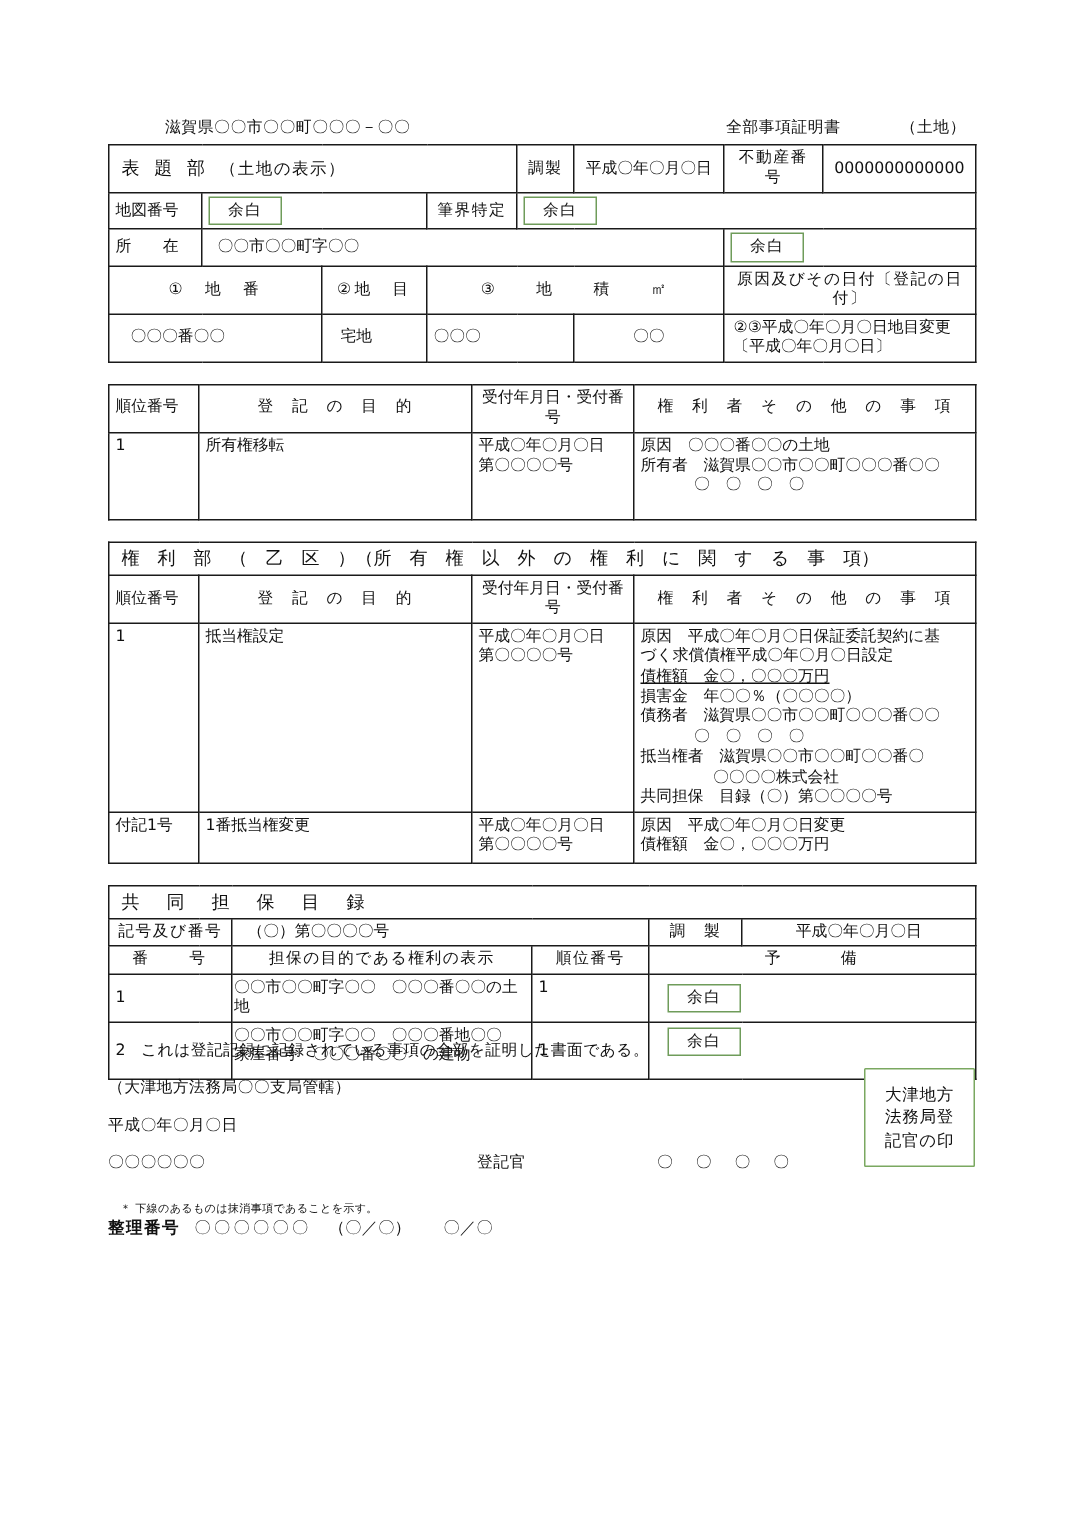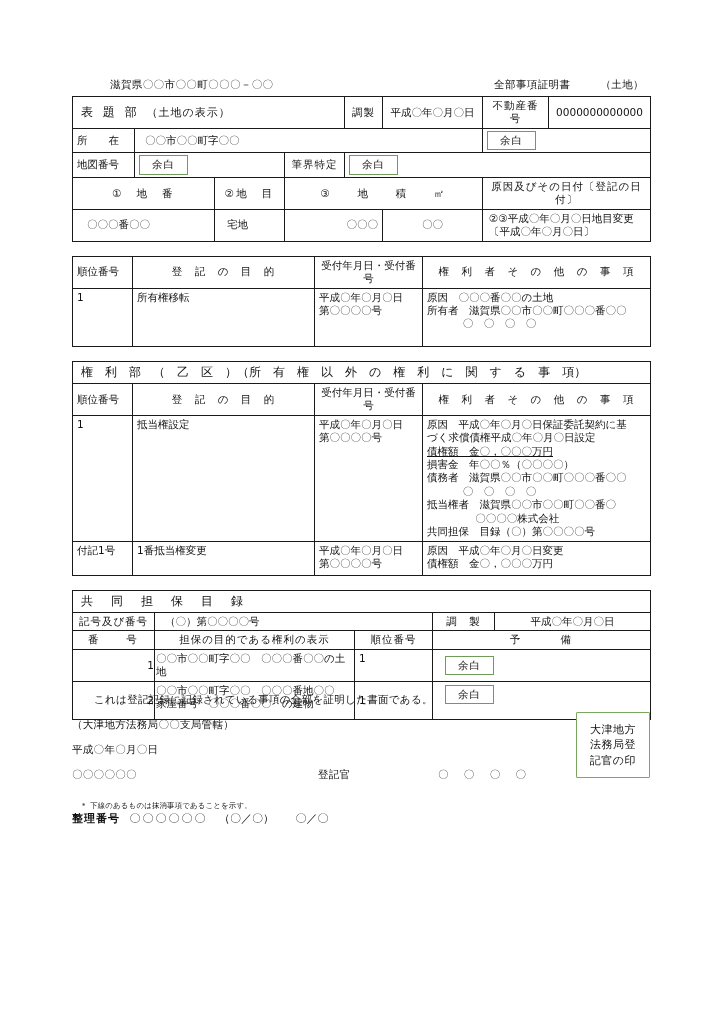--- a/index.html
+++ b/index.html
@@ -35,21 +35,21 @@
 
   .hdr-line {
     display: flex;
     justify-content: space-between;
     align-items: baseline;
     font-size: 10.5px;
     letter-spacing: .4px;
     padding: 0 0 4px 0;
   }
   .hdr-left { padding-left: 38px; }
-  .hdr-right { display: flex; gap: 30px; padding-right: 6px; }
+  .hdr-right { display: flex; gap: 40px; padding-right: 6px; }
 
   table.grid {
     border-collapse: collapse;
     width: 578px;
     table-layout: fixed;
     font-size: 10.5px;
     line-height: 1.28;
   }
   table.grid td {
     border: 1px solid #1a1a1a;
@@ -64,21 +64,21 @@
     letter-spacing: 3px;
     padding: 3px 6px 3px 8px !important;
     vertical-align: middle !important;
   }
   .ttl-sub { letter-spacing: 1px; font-size: 11px; }
 
   .ch  { text-align: center; vertical-align: middle !important; letter-spacing: 2.2px; }
   .ch2 { text-align: center; vertical-align: middle !important; letter-spacing: 1px; }
   .cm  { vertical-align: middle !important; }
   .tc  { text-align: center; }
-  .tr  { text-align: right; }
+  .tr  { text-align: left; }
   .nosp { letter-spacing: 0; }
 
   
   .yohaku {
     display: inline-block;
     border: 1px solid #6f9c5a;
     background: #ffffff;
     color: #111;
     font-size: 10.5px;
     line-height: 1;
@@ -176,33 +176,33 @@
         <td class="ttl cm" colspan="4">
           <span>表 題 部</span>
           <span class="ttl-sub">（土地の表示）</span>
         </td>
         <td class="ch2 cm">調製</td>
         <td class="tc cm">平成〇年〇月〇日</td>
         <td class="ch2 cm">不動産番号</td>
         <td class="tc cm nosp">0000000000000</td>
       </tr>
       <tr>
+        <td class="cm">地図番号</td>
+        <td class="cm" colspan="2">
+          <span class="yohaku">余白</span>
+        </td>
+        <td class="ch2 cm">筆界特定</td>
+        <td class="cm" colspan="4">
+          <span class="yohaku">余白</span>
+        </td>
+      </tr>
+      <tr>
         <td class="cm" style="letter-spacing:0">所　　在</td>
         <td class="cm" colspan="5" style="padding-left:10px">〇〇市〇〇町字〇〇</td>
         <td class="cm" colspan="2">
-          <span class="yohaku">余白</span>
-        </td>
-      </tr>
-      <tr>
-        <td class="cm">地図番号</td>
-        <td class="cm" colspan="2">
-          <span class="yohaku">余白</span>
-        </td>
-        <td class="ch2 cm">筆界特定</td>
-        <td class="cm" colspan="4">
           <span class="yohaku">余白</span>
         </td>
       </tr>
       <tr>
         <td class="ch cm" colspan="2">①　地　番</td>
         <td class="ch cm">②地　目</td>
         <td class="ch cm" colspan="3">③　　地　　積　　㎡</td>
         <td class="ch2 cm" colspan="2">原因及びその日付〔登記の日付〕</td>
       </tr>
       <tr>

